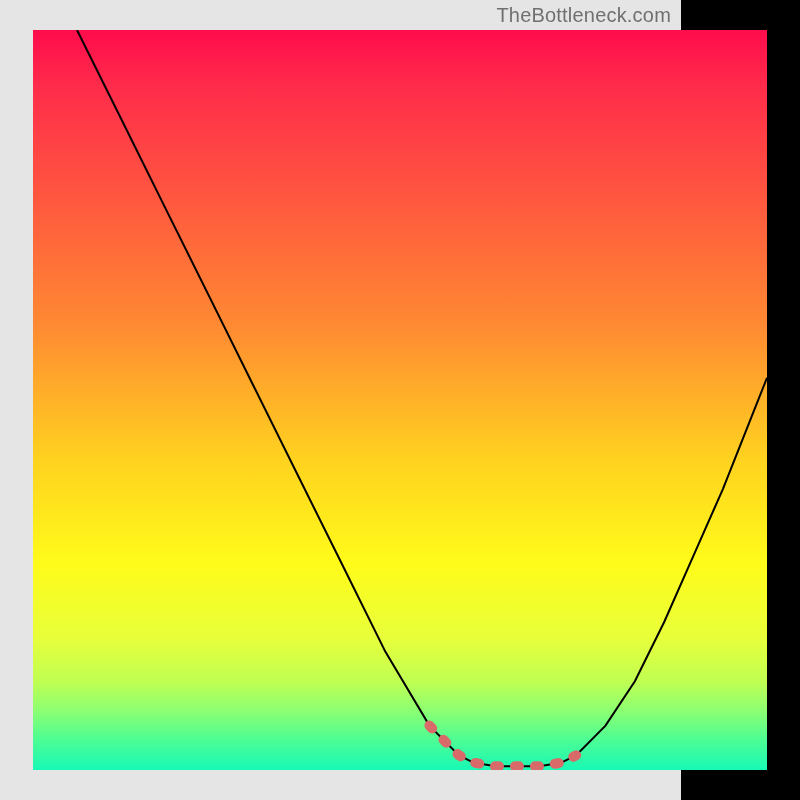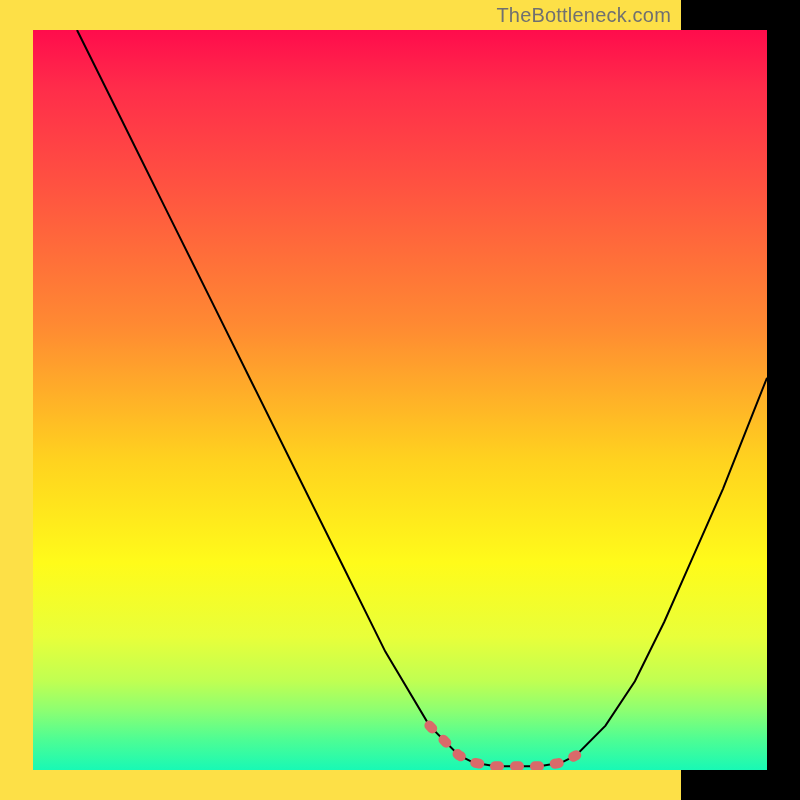--- a/index.html
+++ b/index.html
@@ -8,21 +8,21 @@
     width: 800px;
     height: 800px;
     background: #000;
     font-family: Arial, Helvetica, sans-serif;
     overflow: hidden;
   }
   .frame {
     position: relative;
     width: 681px;
     height: 800px;
-    background: #fde047;
+    background: #e5e5e5;
   }
   .attribution {
     position: absolute;
     top: 4px;
     right: 10px;
     color: #707070;
     font-size: 20px;
     font-weight: 500;
     letter-spacing: 0.2px;
     z-index: 5;

